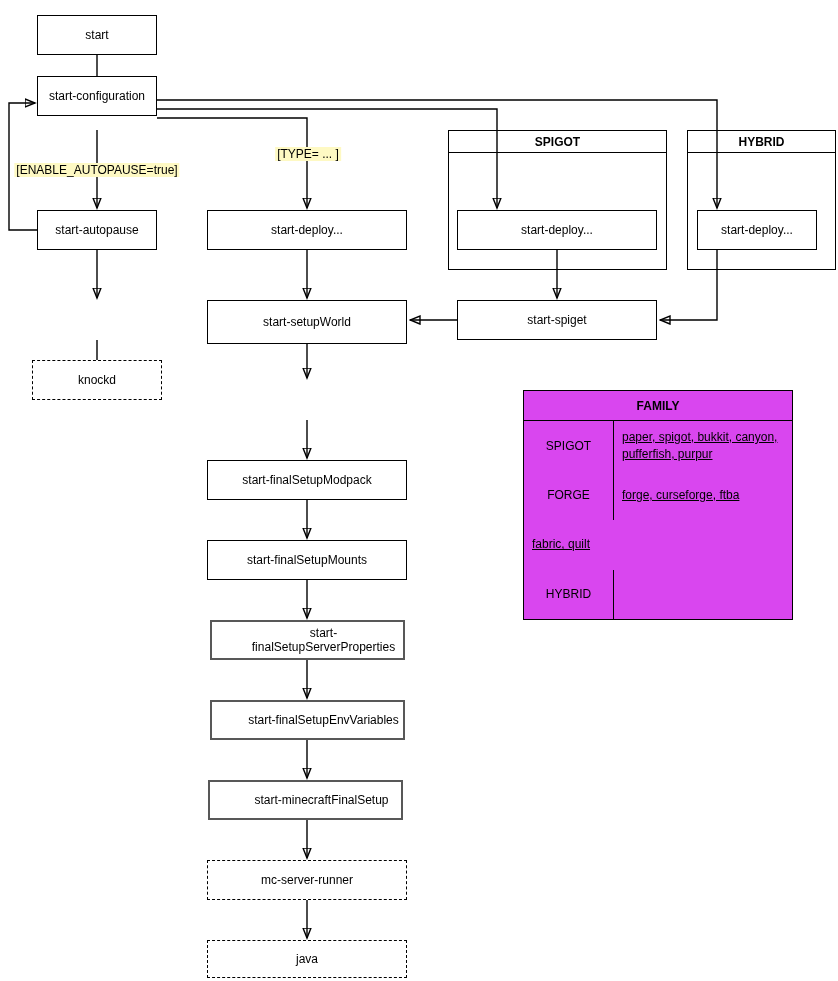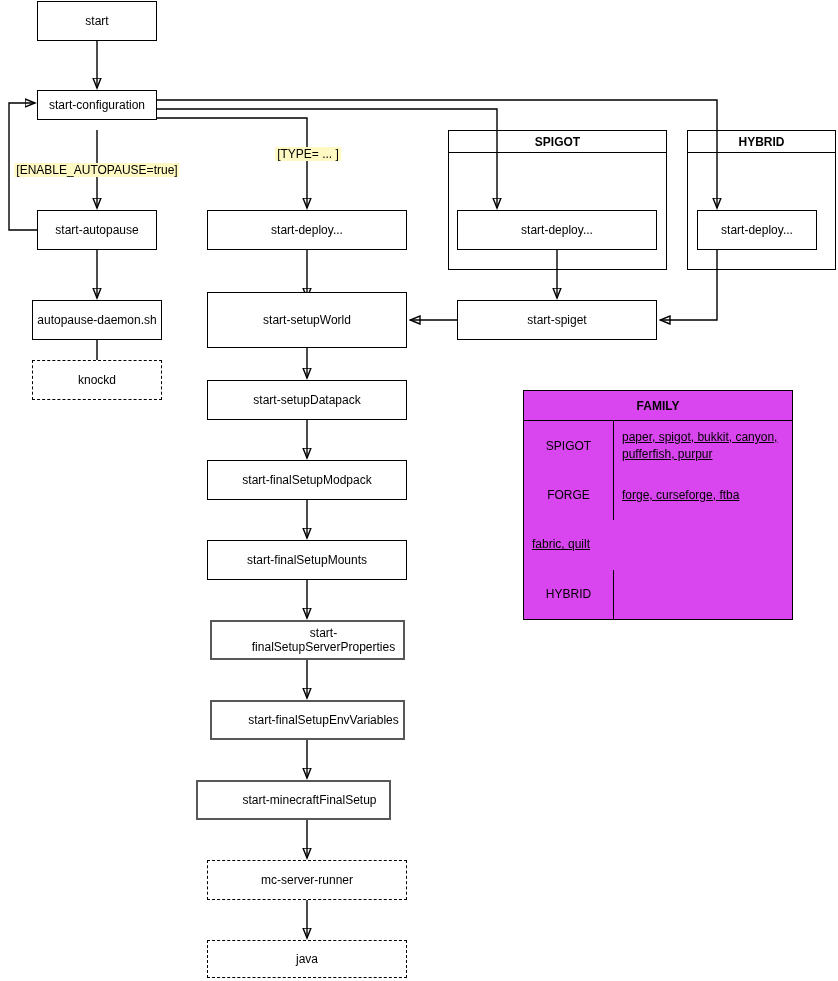--- a/index.html
+++ b/index.html
@@ -134,34 +134,32 @@
     <path d="M307,580 L307,618" marker-end="url(#arw)"></path>
     <path d="M307,660 L307,698" marker-end="url(#arw)"></path>
     <path d="M307,740 L307,778" marker-end="url(#arw)"></path>
     <path d="M307,820 L307,858" marker-end="url(#arw)"></path>
     <path d="M307,900 L307,938" marker-end="url(#arw)"></path>
     <path d="M557,250 L557,298" marker-end="url(#arw)"></path>
     <path d="M717,250 L717,320 L660,320" marker-end="url(#arw)"></path>
     <path d="M457,320 L410,320" marker-end="url(#arw)"></path>
   </svg>
 
-  <div class="node" style="left:37px; top:1px; width:120px; height:40px">start</div>
-  <div class="node" style="left:37px; top:90px; width:120px; height:30px">start-configuration</div>
+  <div class="node" style="left:37px; top:15px; width:120px; height:40px">start</div>
+  <div class="node" style="left:37px; top:76px; width:120px; height:40px">start-configuration</div>
   <div class="node" style="left:37px; top:210px; width:120px; height:40px">start-autopause</div>
-  <div class="node" style="left:32px; top:300px; width:130px; height:40px">autopause-daemon.sh</div>
   <div class="node dashed" style="left:32px; top:360px; width:130px; height:40px">knockd</div>
 
   <div class="node" style="left:207px; top:210px; width:200px; height:40px">start-deploy...</div>
-  <div class="node" style="left:207px; top:292px; width:200px; height:56px">start-setupWorld</div>
-  <div class="node" style="left:207px; top:380px; width:200px; height:40px">start-setupDatapack</div>
+  <div class="node" style="left:207px; top:300px; width:200px; height:44px">start-setupWorld</div>
   <div class="node" style="left:207px; top:460px; width:200px; height:40px">start-finalSetupModpack</div>
   <div class="node" style="left:207px; top:540px; width:200px; height:40px">start-finalSetupMounts</div>
   <div class="node thick" style="left:210px; top:620px; width:195px; height:40px">start-finalSetupServerProperties</div>
   <div class="node thick" style="left:210px; top:700px; width:195px; height:40px">start-finalSetupEnvVariables</div>
-  <div class="node thick" style="left:196px; top:780px; width:195px; height:40px">start-minecraftFinalSetup</div>
+  <div class="node thick" style="left:208px; top:780px; width:195px; height:40px">start-minecraftFinalSetup</div>
   <div class="node dashed" style="left:207px; top:860px; width:200px; height:40px">mc-server-runner</div>
   <div class="node dashed" style="left:207px; top:940px; width:200px; height:38px">java</div>
 
   <div class="node" style="left:457px; top:210px; width:200px; height:40px">start-deploy...</div>
   <div class="node" style="left:457px; top:300px; width:200px; height:40px">start-spiget</div>
   <div class="node" style="left:697px; top:210px; width:120px; height:40px">start-deploy...</div>
 
   <div class="edge-label" style="left:97px; top:170px">[ENABLE_AUTOPAUSE=true]</div>
   <div class="edge-label" style="left:308px; top:154px">[TYPE= ... ]</div>
 

